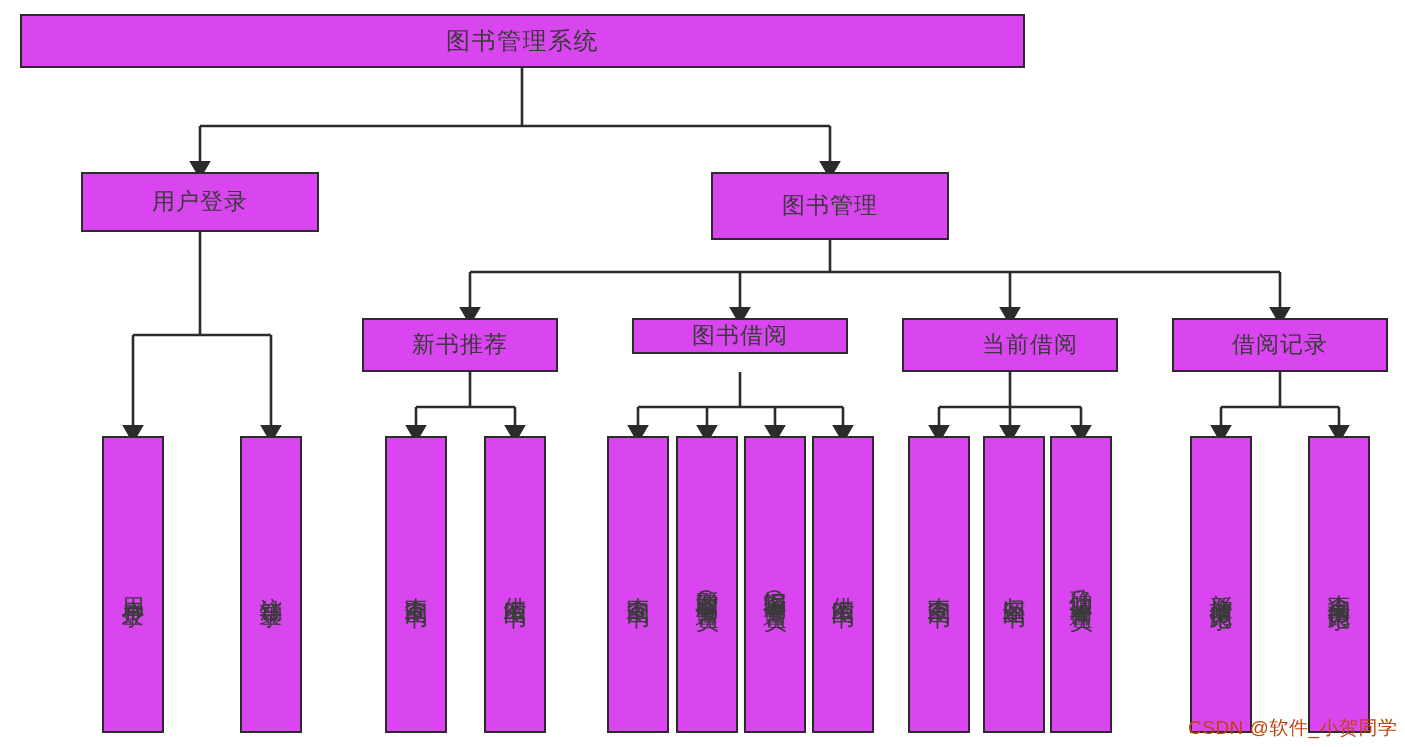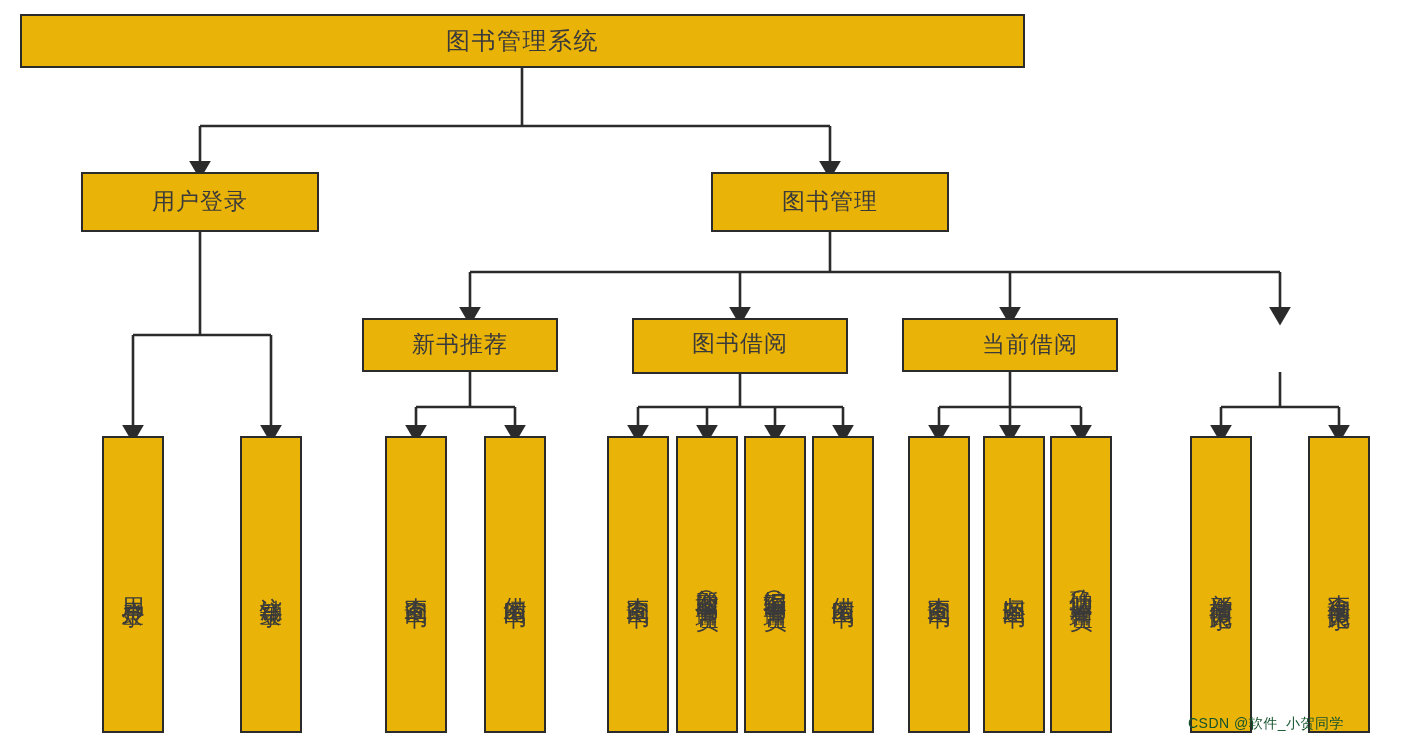--- a/index.html
+++ b/index.html
@@ -23,21 +23,21 @@
     left: 0;
     top: 0;
     width: 1405px;
     height: 747px;
     pointer-events: none;
   }
   .node {
     position: absolute;
     box-sizing: border-box;
     border: 2px solid #2b2b2b;
-    background: #eab308;
+    background: #d946ef;
     color: #3a3a3a;
     display: flex;
     align-items: center;
     justify-content: center;
     text-align: center;
     line-height: 1.18;
   }
   .node-h {
     font-size: 23px;
     letter-spacing: 1px;
@@ -51,22 +51,22 @@
     text-orientation: upright;
     font-size: 23px;
     letter-spacing: 3px;
     padding: 4px 0;
   }
   .node-v > span {
     display: block;
   }
   .watermark {
     position: absolute;
-    font-size: 14px;
-    color: #14532d;
+    font-size: 19px;
+    color: #c2410c;
     letter-spacing: 0.5px;
     white-space: nowrap;
     user-select: none;
   }
 </style>
 </head>
 <body>
 
 <div id="diagram-root">
 
@@ -132,33 +132,36 @@
     </g>
   </svg>
 
   <div class="node node-root" style="left:20px; top:14px; width:1005px; height:54px;">
     <span>图书管理系统</span>
   </div>
 
   <div class="node node-h" style="left:81px; top:172px; width:238px; height:60px;">
     <span>用户登录</span>
   </div>
-  <div class="node node-h" style="left:711px; top:172px; width:238px; height:60px;">
+  <div class="node node-h" style="left:711px; top:172px; width:238px; height:68px;">
     <span>图书管理</span>
   </div>
 
   <div class="node node-h" style="left:362px; top:318px; width:196px; height:54px;">
     <span>新书推荐</span>
   </div>
-  <div class="node node-h" style="left:632px; top:318px; width:216px; height:56px;font-family:Liberation Mono, monospace;">
+  <div class="node node-h" style="left:632px; top:318px; width:216px; height:36px;">
     <span>图书借阅</span>
   </div>
   <div class="node node-h" style="left:902px; top:318px; width:216px; height:54px;padding-left:40px;">
     <span>当前借阅</span>
   </div>
+  <div class="node node-h" style="left:1172px; top:318px; width:216px; height:54px;">
+    <span>借阅记录</span>
+  </div>
 
   <div class="node node-v" style="left:102px; top:436px; width:62px; height:297px;">
     <span>用户登录</span>
   </div>
   <div class="node node-v" style="left:240px; top:436px; width:62px; height:297px;">
     <span>注销登录</span>
   </div>
   <div class="node node-v" style="left:385px; top:436px; width:62px; height:297px;">
     <span>查询图书</span>
   </div>

